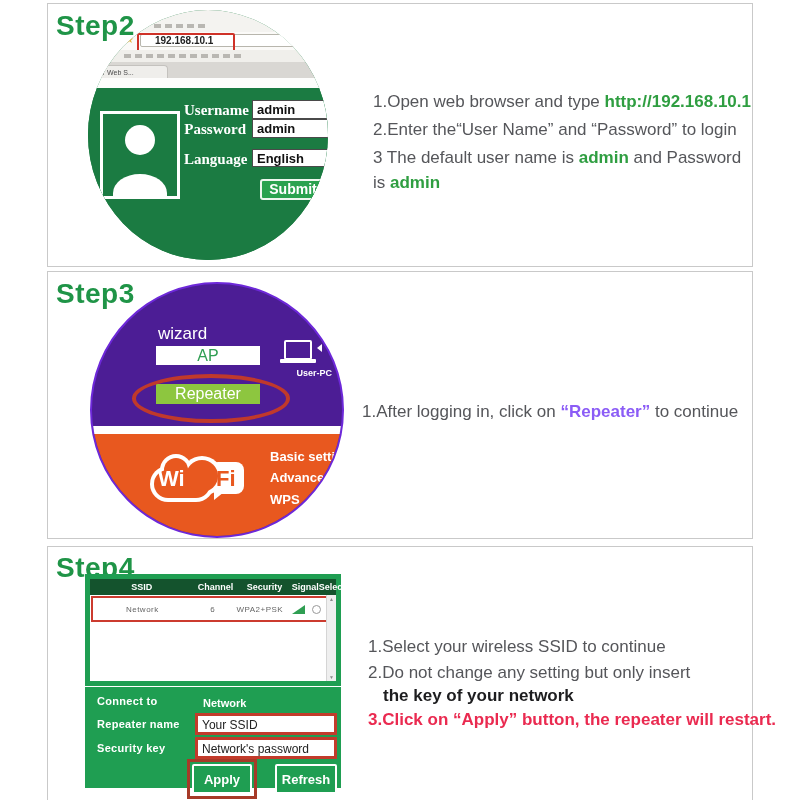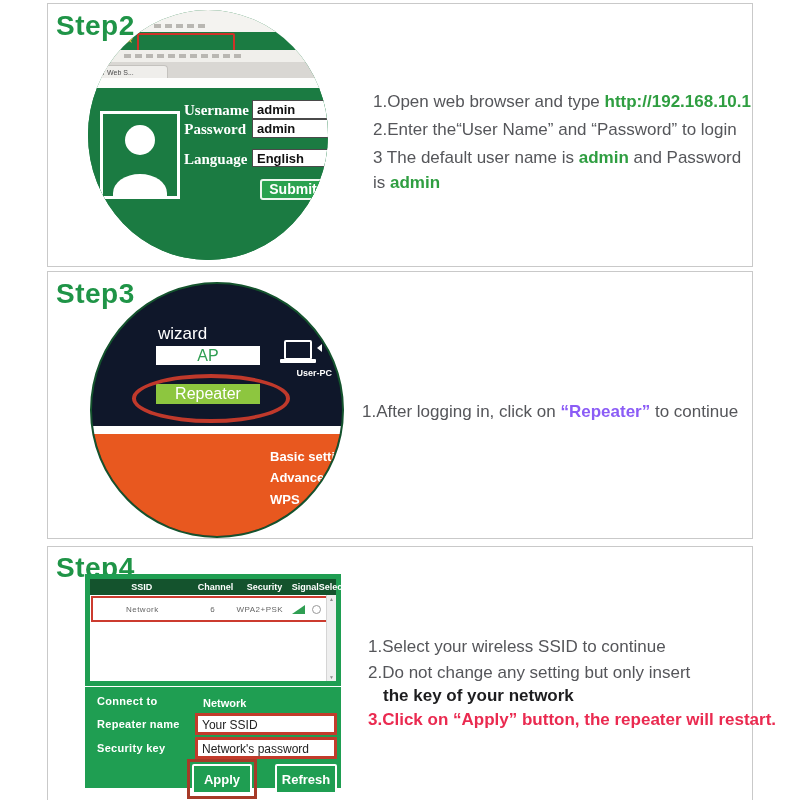--- a/index.html
+++ b/index.html
@@ -7,21 +7,21 @@
        font-family:"Liberation Sans",sans-serif;}
   
   .box{position:absolute;left:47px;width:704px;background:#fff;border:1px solid #c9c9c9}
   #box2{top:3px;height:262px}
   #box3{top:271px;height:266px}
   #box4{top:546px;height:260px;border-bottom:none}
   .step-h{position:absolute;font-size:28px;font-weight:bold;color:#1f9447;letter-spacing:.5px}
   
   .circle{position:absolute;border-radius:50%;overflow:hidden}
   #circle2{left:88px;top:10px;width:240px;height:250px;background:#1b7b42}
-  #circle3{left:90px;top:282px;width:250px;height:252px;background:#0f172a;border:2px solid #14532d}
+  #circle3{left:90px;top:282px;width:250px;height:252px;background:#4c1d95;border:2px solid #6d28d9}
   
   .row-menu{position:absolute;top:0;left:0;right:0;height:22px;background:#f4f3f0}
   .row-addr{position:absolute;top:22px;left:0;right:0;height:18px;background:#fbfaf8}
   .row-book{position:absolute;top:40px;left:0;right:0;height:12px;background:#f0efeb}
   .row-tabs{position:absolute;top:52px;left:0;right:0;height:16px;background:#d9d7d3}
   .row-strip{position:absolute;top:68px;left:0;right:0;height:10px;background:#fdfdfc}
   .green-fill{position:absolute;top:78px;left:0;right:0;bottom:0;background:#1b7b42}
   .dashes{position:absolute;height:4px;background:repeating-linear-gradient(90deg,#b9b7b2 0 7px,transparent 7px 11px)}
   .addr-field{position:absolute;left:52px;top:2px;width:162px;height:13px;background:#fff;
               border:1px solid #b8b6ad;border-radius:2px;font-size:10px;font-weight:bold;color:#222;
@@ -107,20 +107,23 @@
 <body>
 
 <div class="box" id="box2"></div>
 <div class="step-h" style="left:56px;top:10px">Step2</div>
 
 <div class="circle" id="circle2">
 
   <div class="row-menu">
     <span class="dashes" style="left:66px;top:14px;width:52px"></span>
   </div>
+  <div class="row-addr">
+    <input class="addr-field" value="192.168.10.1" style="">
+  </div>
   <span class="star">★</span>
   <div class="addr-redbox"></div>
   <div class="row-book">
     <span class="dashes" style="left:36px;top:4px;width:118px"></span>
   </div>
   <div class="row-tabs">
     <div class="tab">ater Web S...</div>
   </div>
   <div class="row-strip"></div>
   <div class="green-fill"></div>
@@ -162,20 +165,32 @@
   <div class="red-ellipse"></div>
   <div class="laptop">
     <span class="lap-screen"></span>
     <span class="lap-base"></span>
     <span class="spk-tri"></span>
     <span class="spk-arc"></span>
   </div>
   <span class="userpc-lbl">User-PC</span>
   <div class="white-band"></div>
   <div class="orange-fill"></div>
+  <div class="cloud">
+    <span class="cl w1"></span>
+    <span class="cl w2"></span>
+    <span class="cl w3"></span>
+    <span class="cl chip"></span>
+    <span class="cl tail"></span>
+    <span class="cl o1"></span>
+    <span class="cl o2"></span>
+    <span class="cl o3"></span>
+    <span class="wifi-wi">Wi</span>
+    <span class="wifi-fi">Fi</span>
+  </div>
   <span class="menu-item" style="top:165px">Basic setting</span>
   <span class="menu-item" style="top:186px">Advanced</span>
   <span class="menu-item" style="top:208px">WPS</span>
 </div>
 
 <div class="instr" style="left:362px;top:402px">
   <span>1.After logging in, click on </span><b class="dark">“Repeater”</b><span> to continue</span>
 </div>
 
 <div class="box" id="box4"></div>

